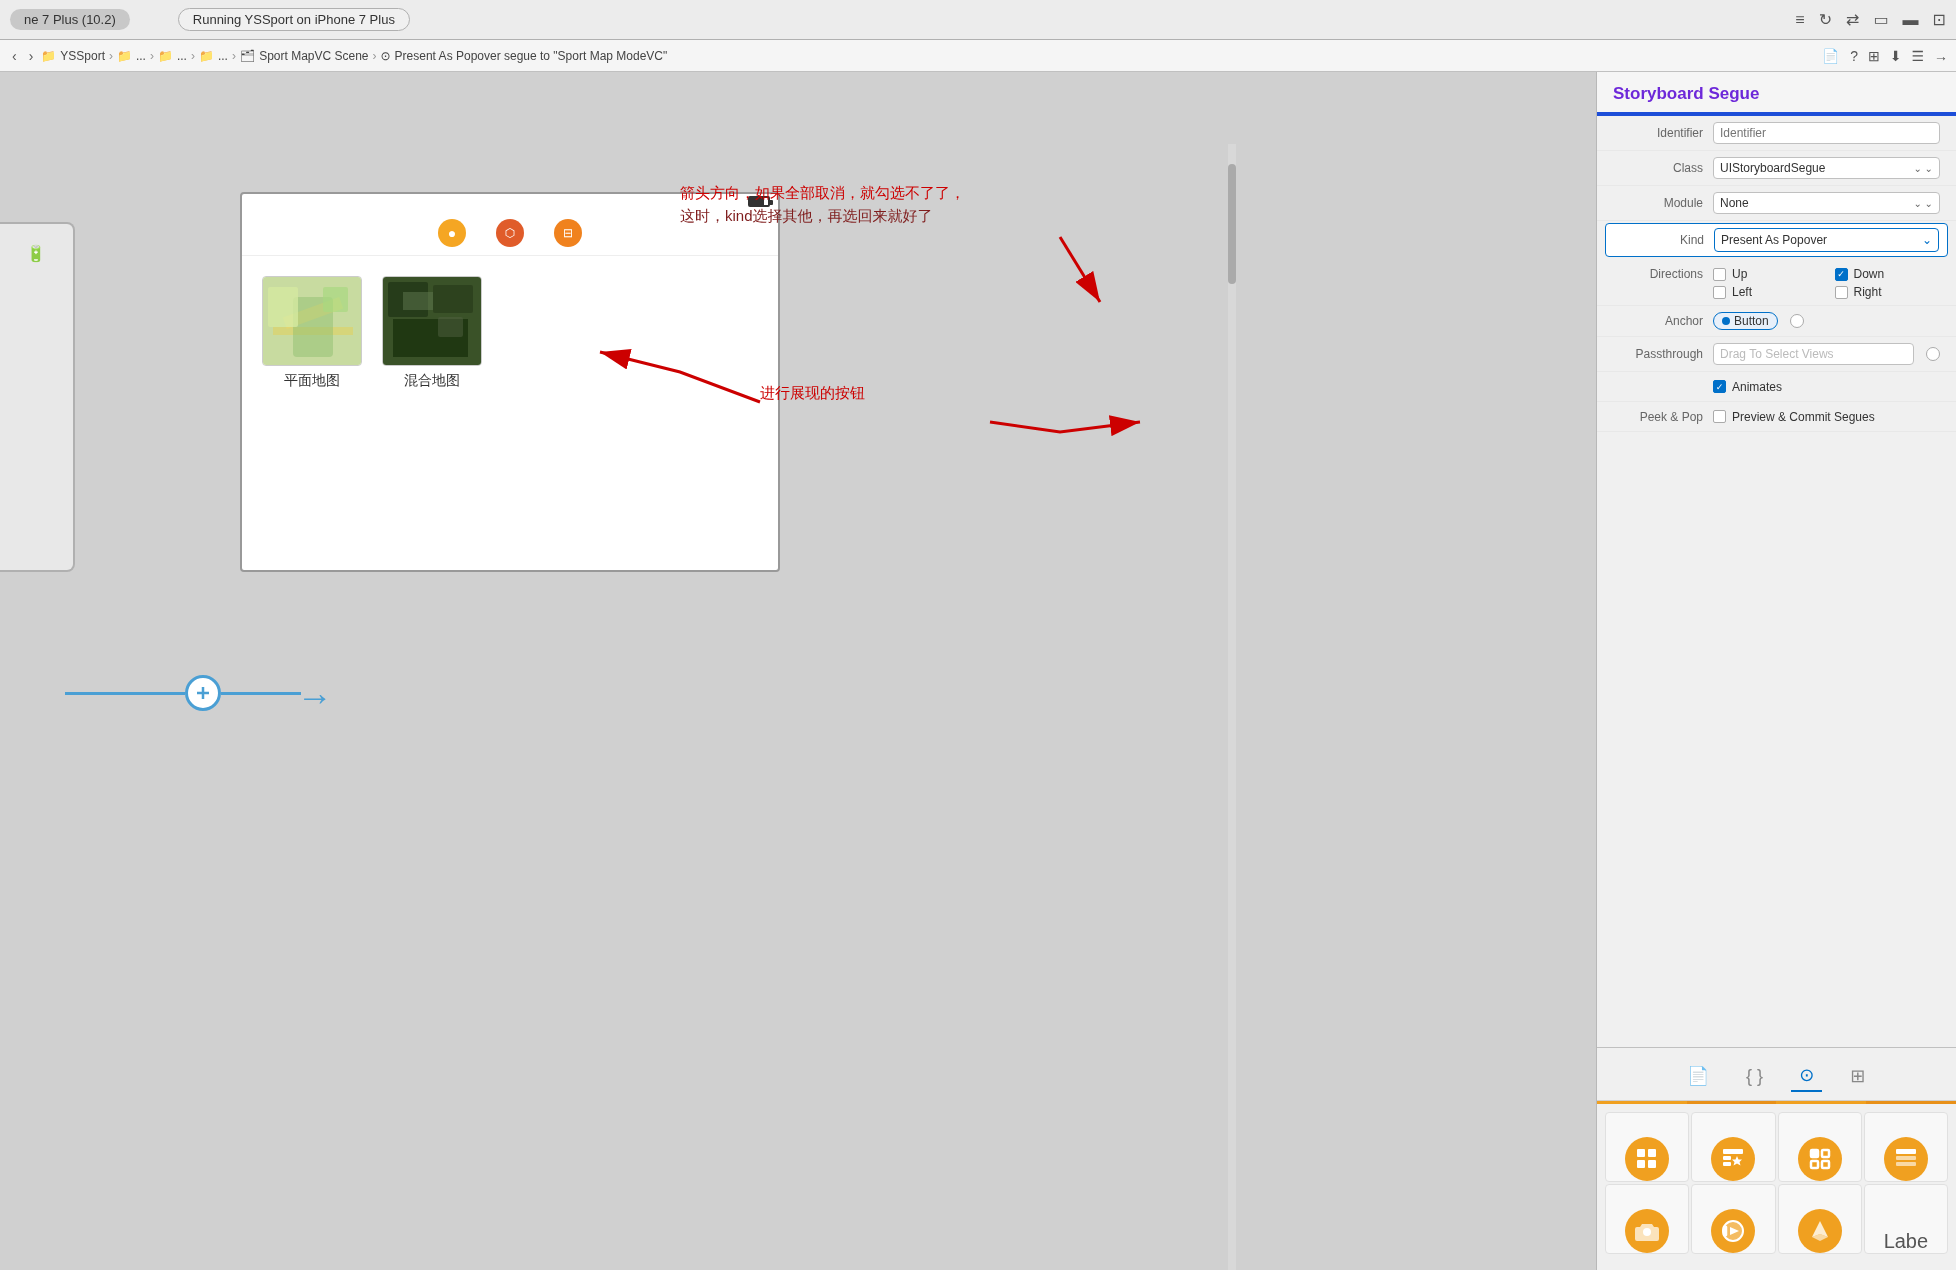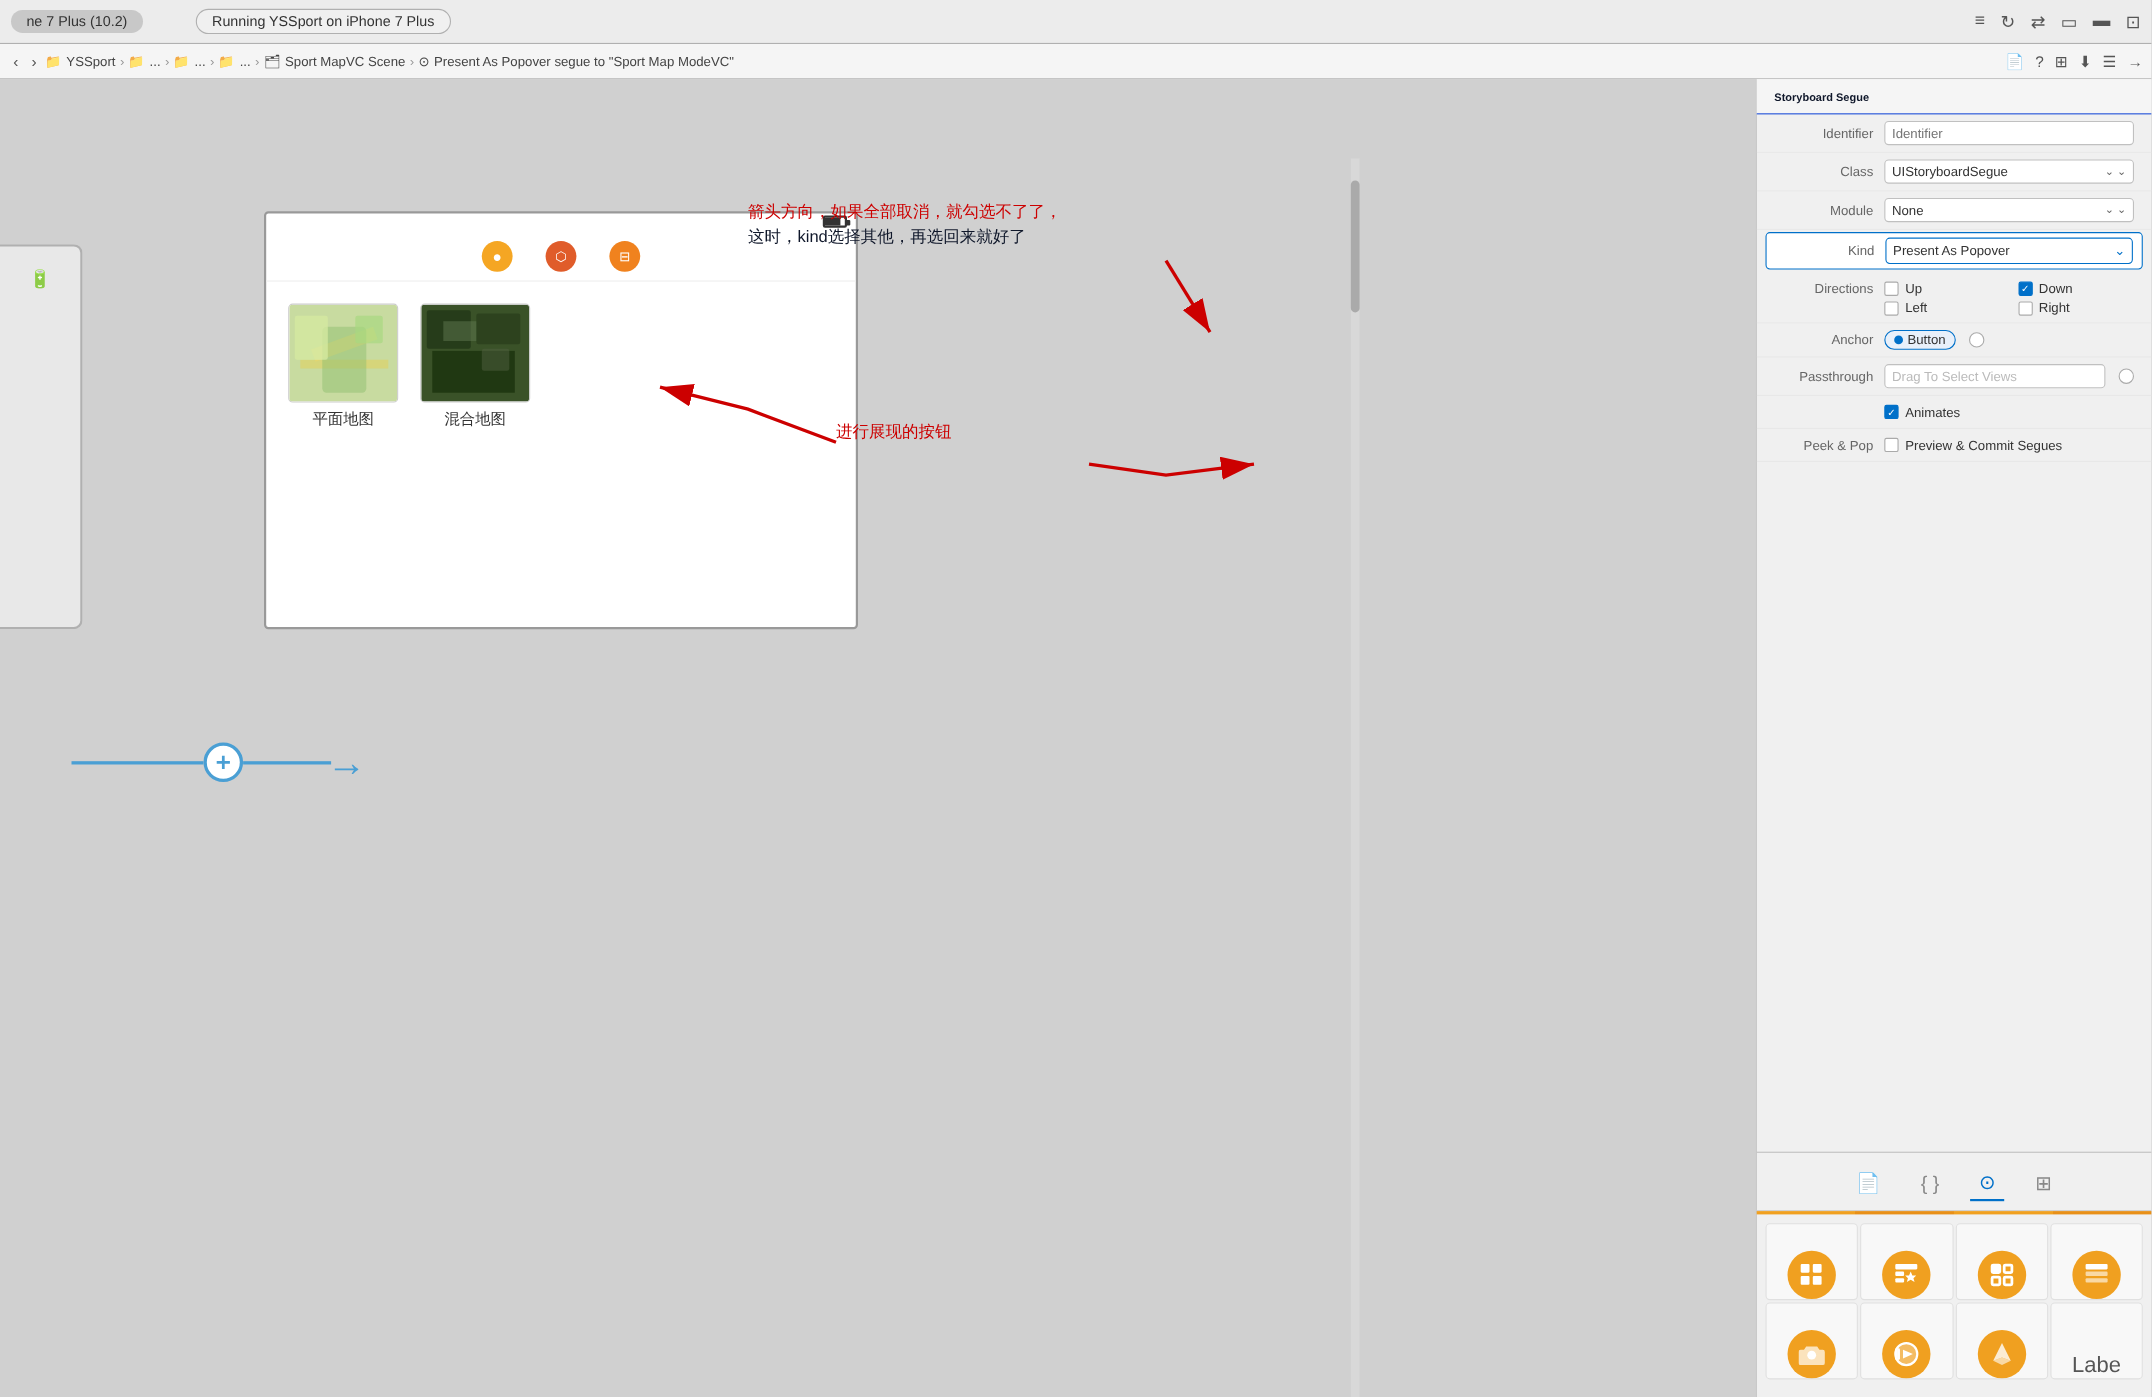--- a/index.html
+++ b/index.html
@@ -212,24 +212,24 @@
     
     .right-panel {
       width: 360px;
       background: #f0f0f0;
       border-left: 1px solid #b8b8b8;
       display: flex;
       flex-direction: column;
     }
     .panel-header {
       padding: 12px 16px 8px;
-      font-size: 10px;
+      font-size: 17px;
       font-weight: 600;
-      color: #0f172a;
-      border-bottom: 1px solid #1d4ed8;
+      color: #6d28d9;
+      border-bottom: 4px solid #1d4ed8;
       background: #f5f5f5;
     }
     .panel-body { flex: 1; overflow-y: auto; padding: 0; }
 
     .form-row {
       display: flex;
       align-items: center;
       padding: 6px 16px;
       min-height: 30px;
       border-bottom: 1px solid #e8e8e8;
@@ -532,21 +532,21 @@
         <svg width="16" height="16" viewBox="0 0 16 16">
             <path d="M8 2v12M2 8h12" stroke="#4a9fd4" stroke-width="2.5" fill="none"></path>
           </svg>
       </div>
       <div class="segue-line" style="width:80px;"></div>
       <span class="segue-arrow">→</span>
     </div>
 
     <div class="annotation" style="left:680px; top:110px; max-width:420px;">
       <span style="color:#cc0000;">箭头方向，如果全部取消，就勾选不了了，</span><br>
-      <span style="color:#0f172a;">这时，kind选择其他，再选回来就好了</span>
+      <span style="color:#7f1d1d;">这时，kind选择其他，再选回来就好了</span>
     </div>
 
     <div class="annotation" style="left:760px; top:310px;">
       <span style="color:#cc0000;">进行展现的按钮</span>
     </div>
 
     <svg class="annotation-svg">
 
       <defs>
         <marker id="arrowhead" markerWidth="10" markerHeight="7" refX="10" refY="3.5" orient="auto">

